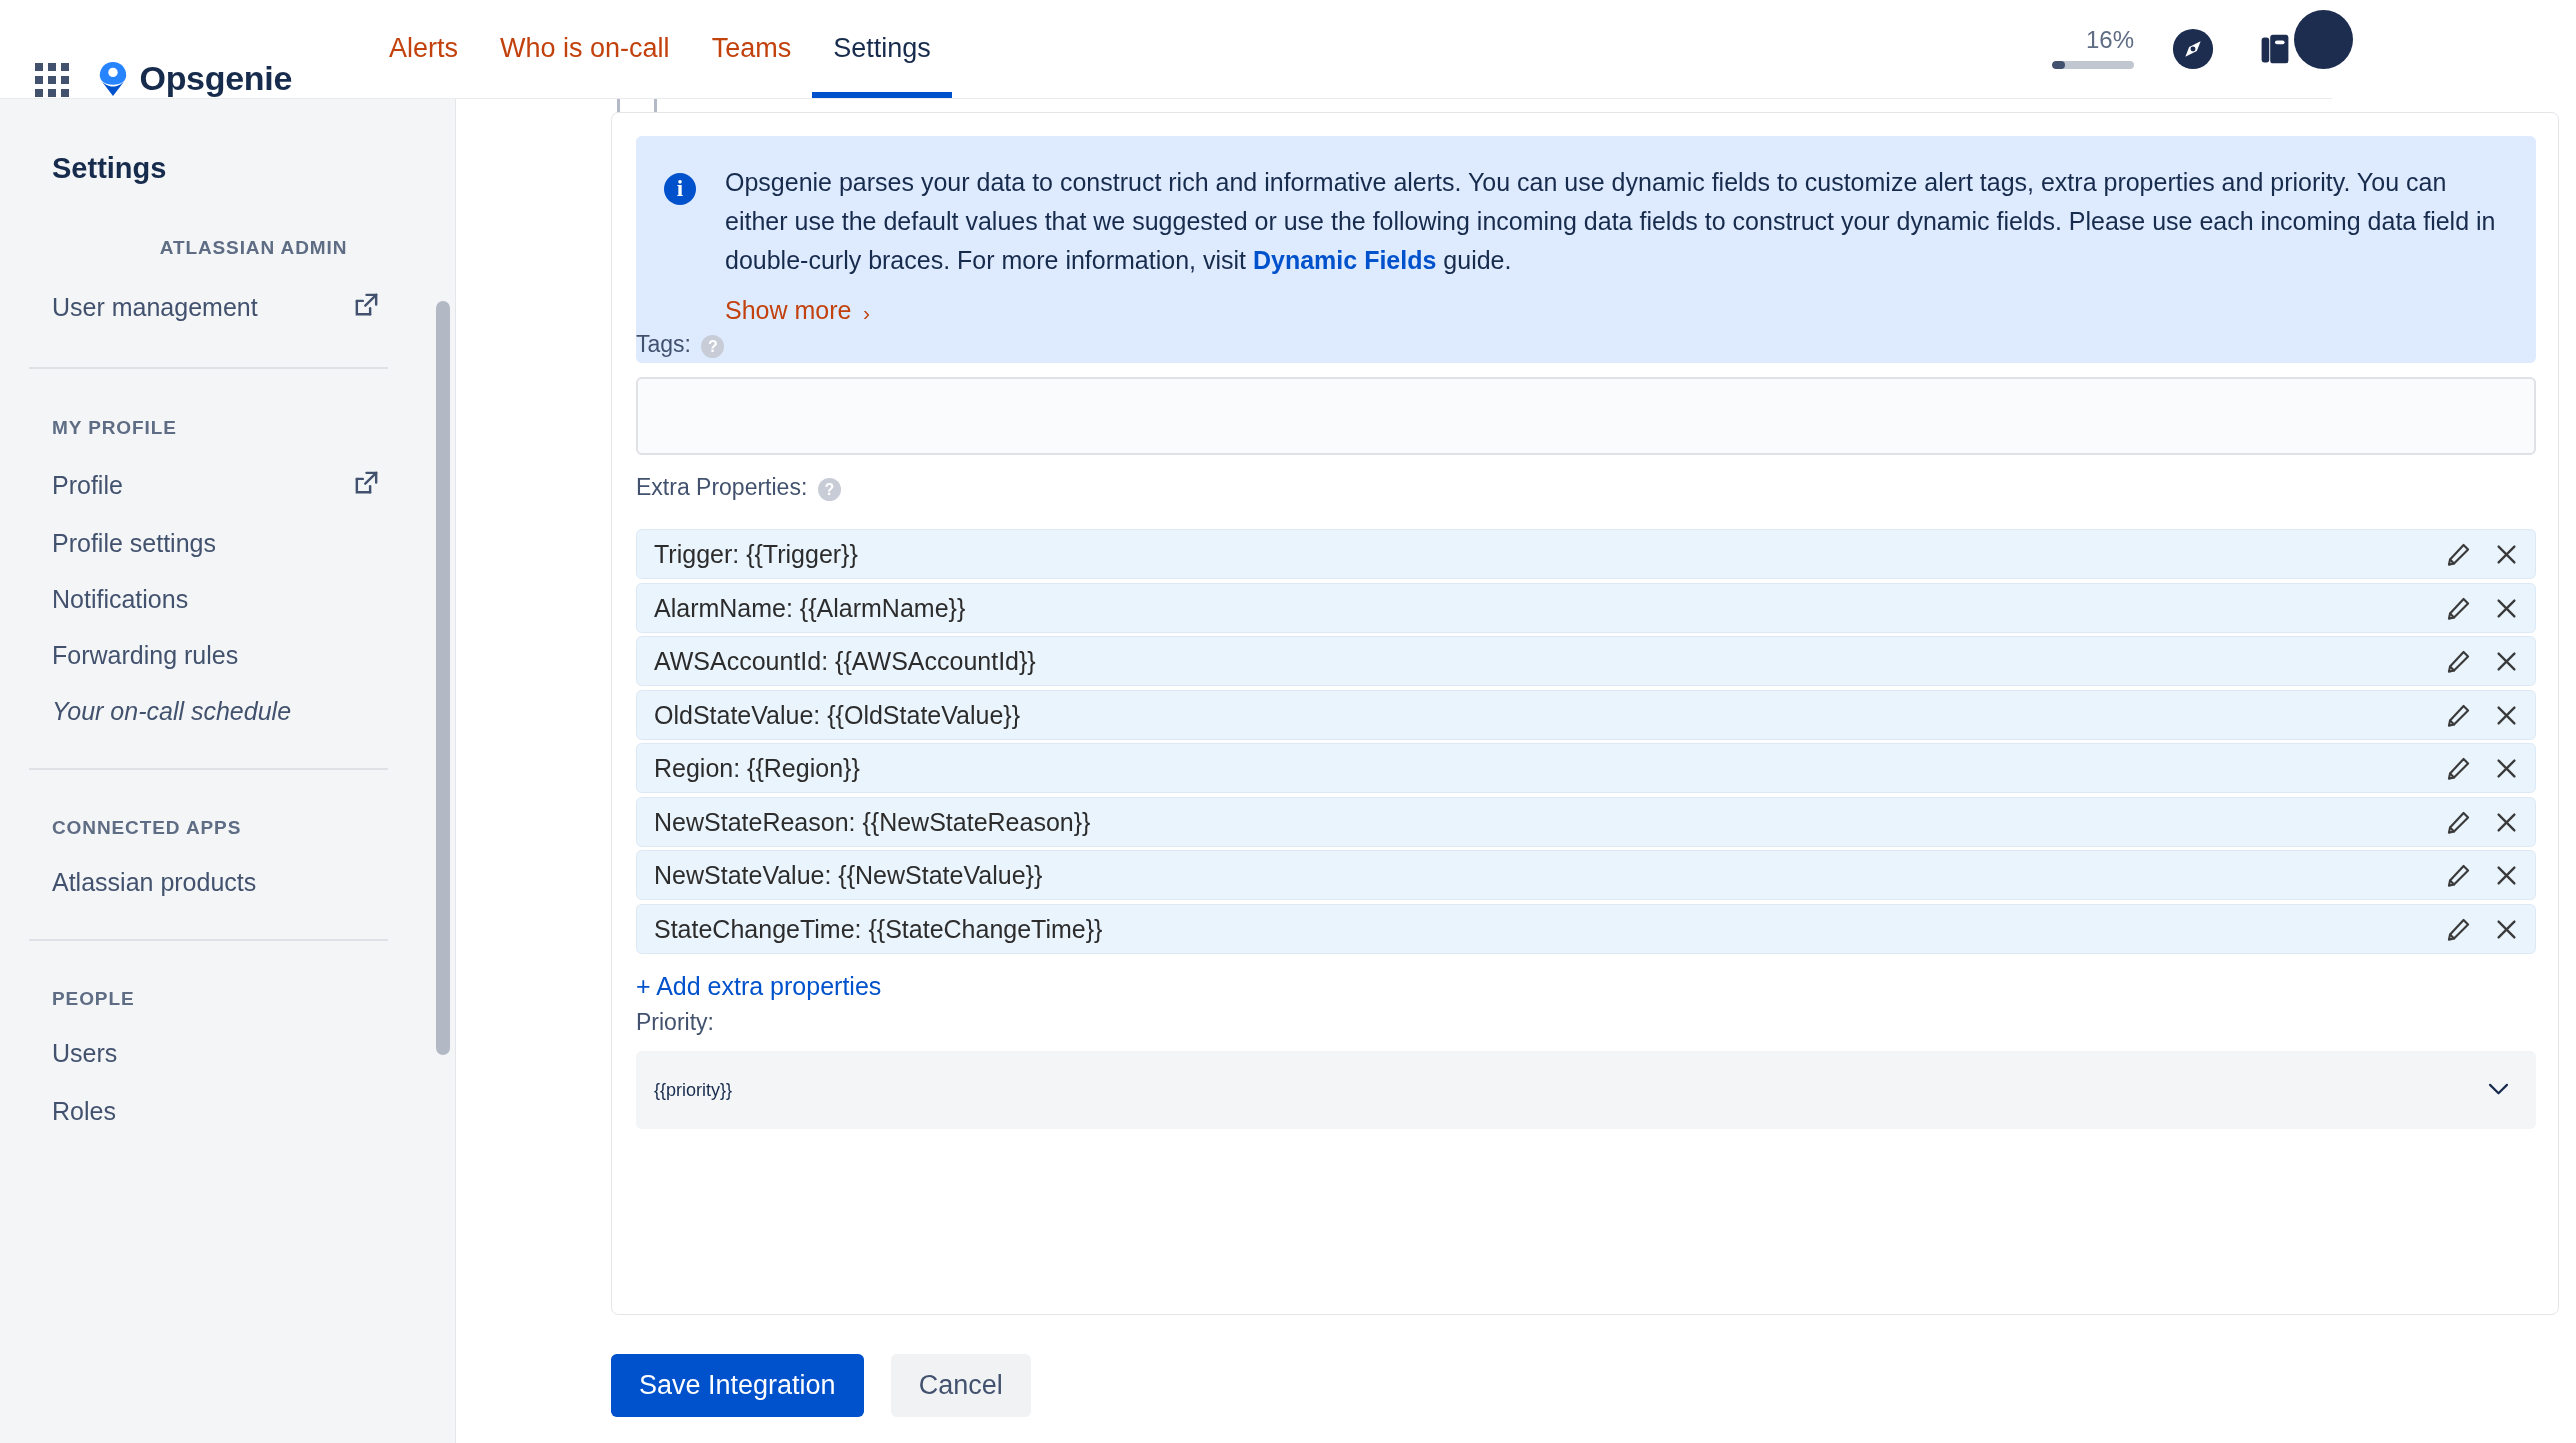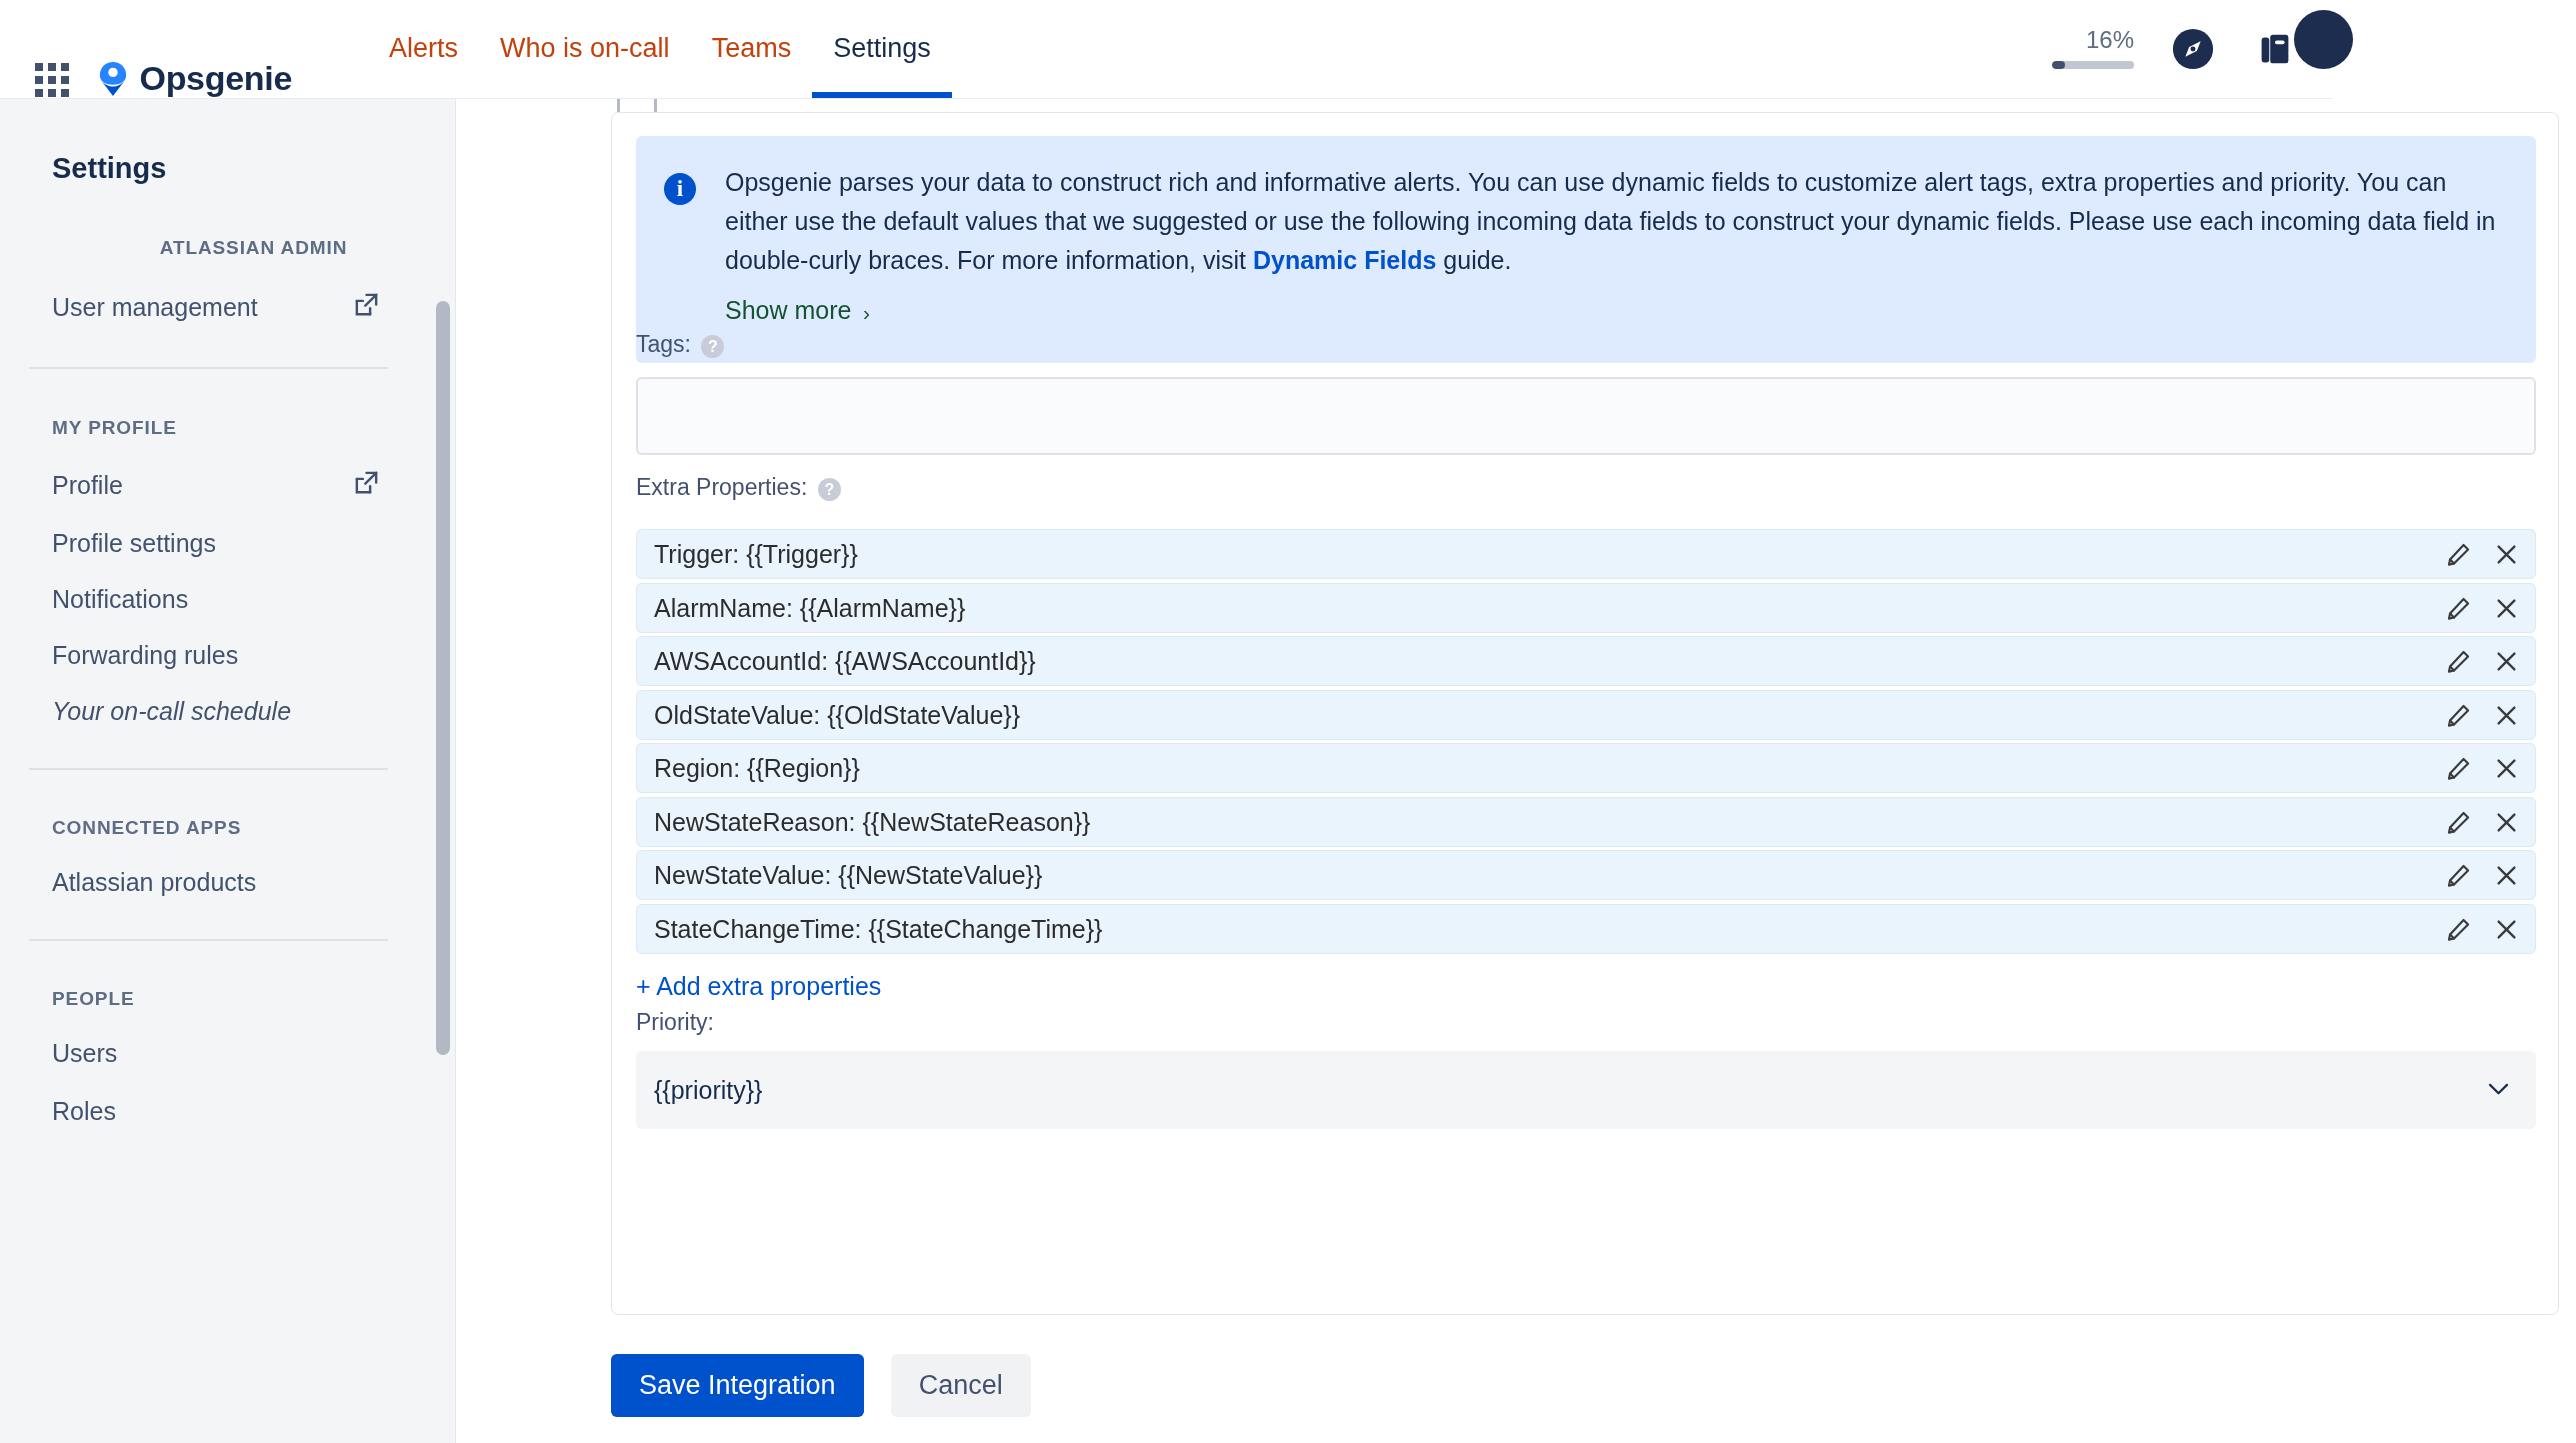--- a/index.html
+++ b/index.html
@@ -174,21 +174,21 @@
   }
   .banner-body { margin: 27px 38px 0 29px; }
   .banner-text {
     font-size: 25px; line-height: 39px; color: #172b4d;
   }
   .banner-text a, .link-strong {
     color: #0052cc; font-weight: 700; text-decoration: none; cursor: pointer;
   }
   .show-more {
     margin-top: 16px;
-    font-size: 25px; color: #14532d; cursor: pointer;
+    font-size: 25px; color: #c2410c; cursor: pointer;
     display: inline-flex; align-items: flex-end; gap: 11.5px;
   }
   .show-more .chev { font-size: 21px; }
 
   
   .field-label {
     position: absolute;
     font-size: 23px; color: #42526e;
     display: flex; align-items: flex-end; gap: 10.5px;
   }
@@ -238,21 +238,21 @@
 
   .priority-select {
     position: absolute;
     left: 24px; top: 938px;
     width: 1900px; height: 78px;
     background: #f4f5f7;
     border: none; border-radius: 5.7px;
     display: flex; align-items: center;
     cursor: pointer;
   }
-  .priority-value { margin-left: 18px; font-size: 25px; color: #172b4d; flex: 1; }
+  .priority-value { margin-left: 18px; font-size: 18px; color: #172b4d; flex: 1; }
   .chev-down { margin-right: 23px; }
 
   
   .btn-row { position: absolute; left: 153px; top: 1255px; display: flex; gap: 27px; }
   .btn {
     font-size: 27px;
     border: none; border-radius: 5.7px;
     padding: 0 28px; height: 63px;
     display: flex; align-items: center; justify-content: center;
     cursor: pointer;

